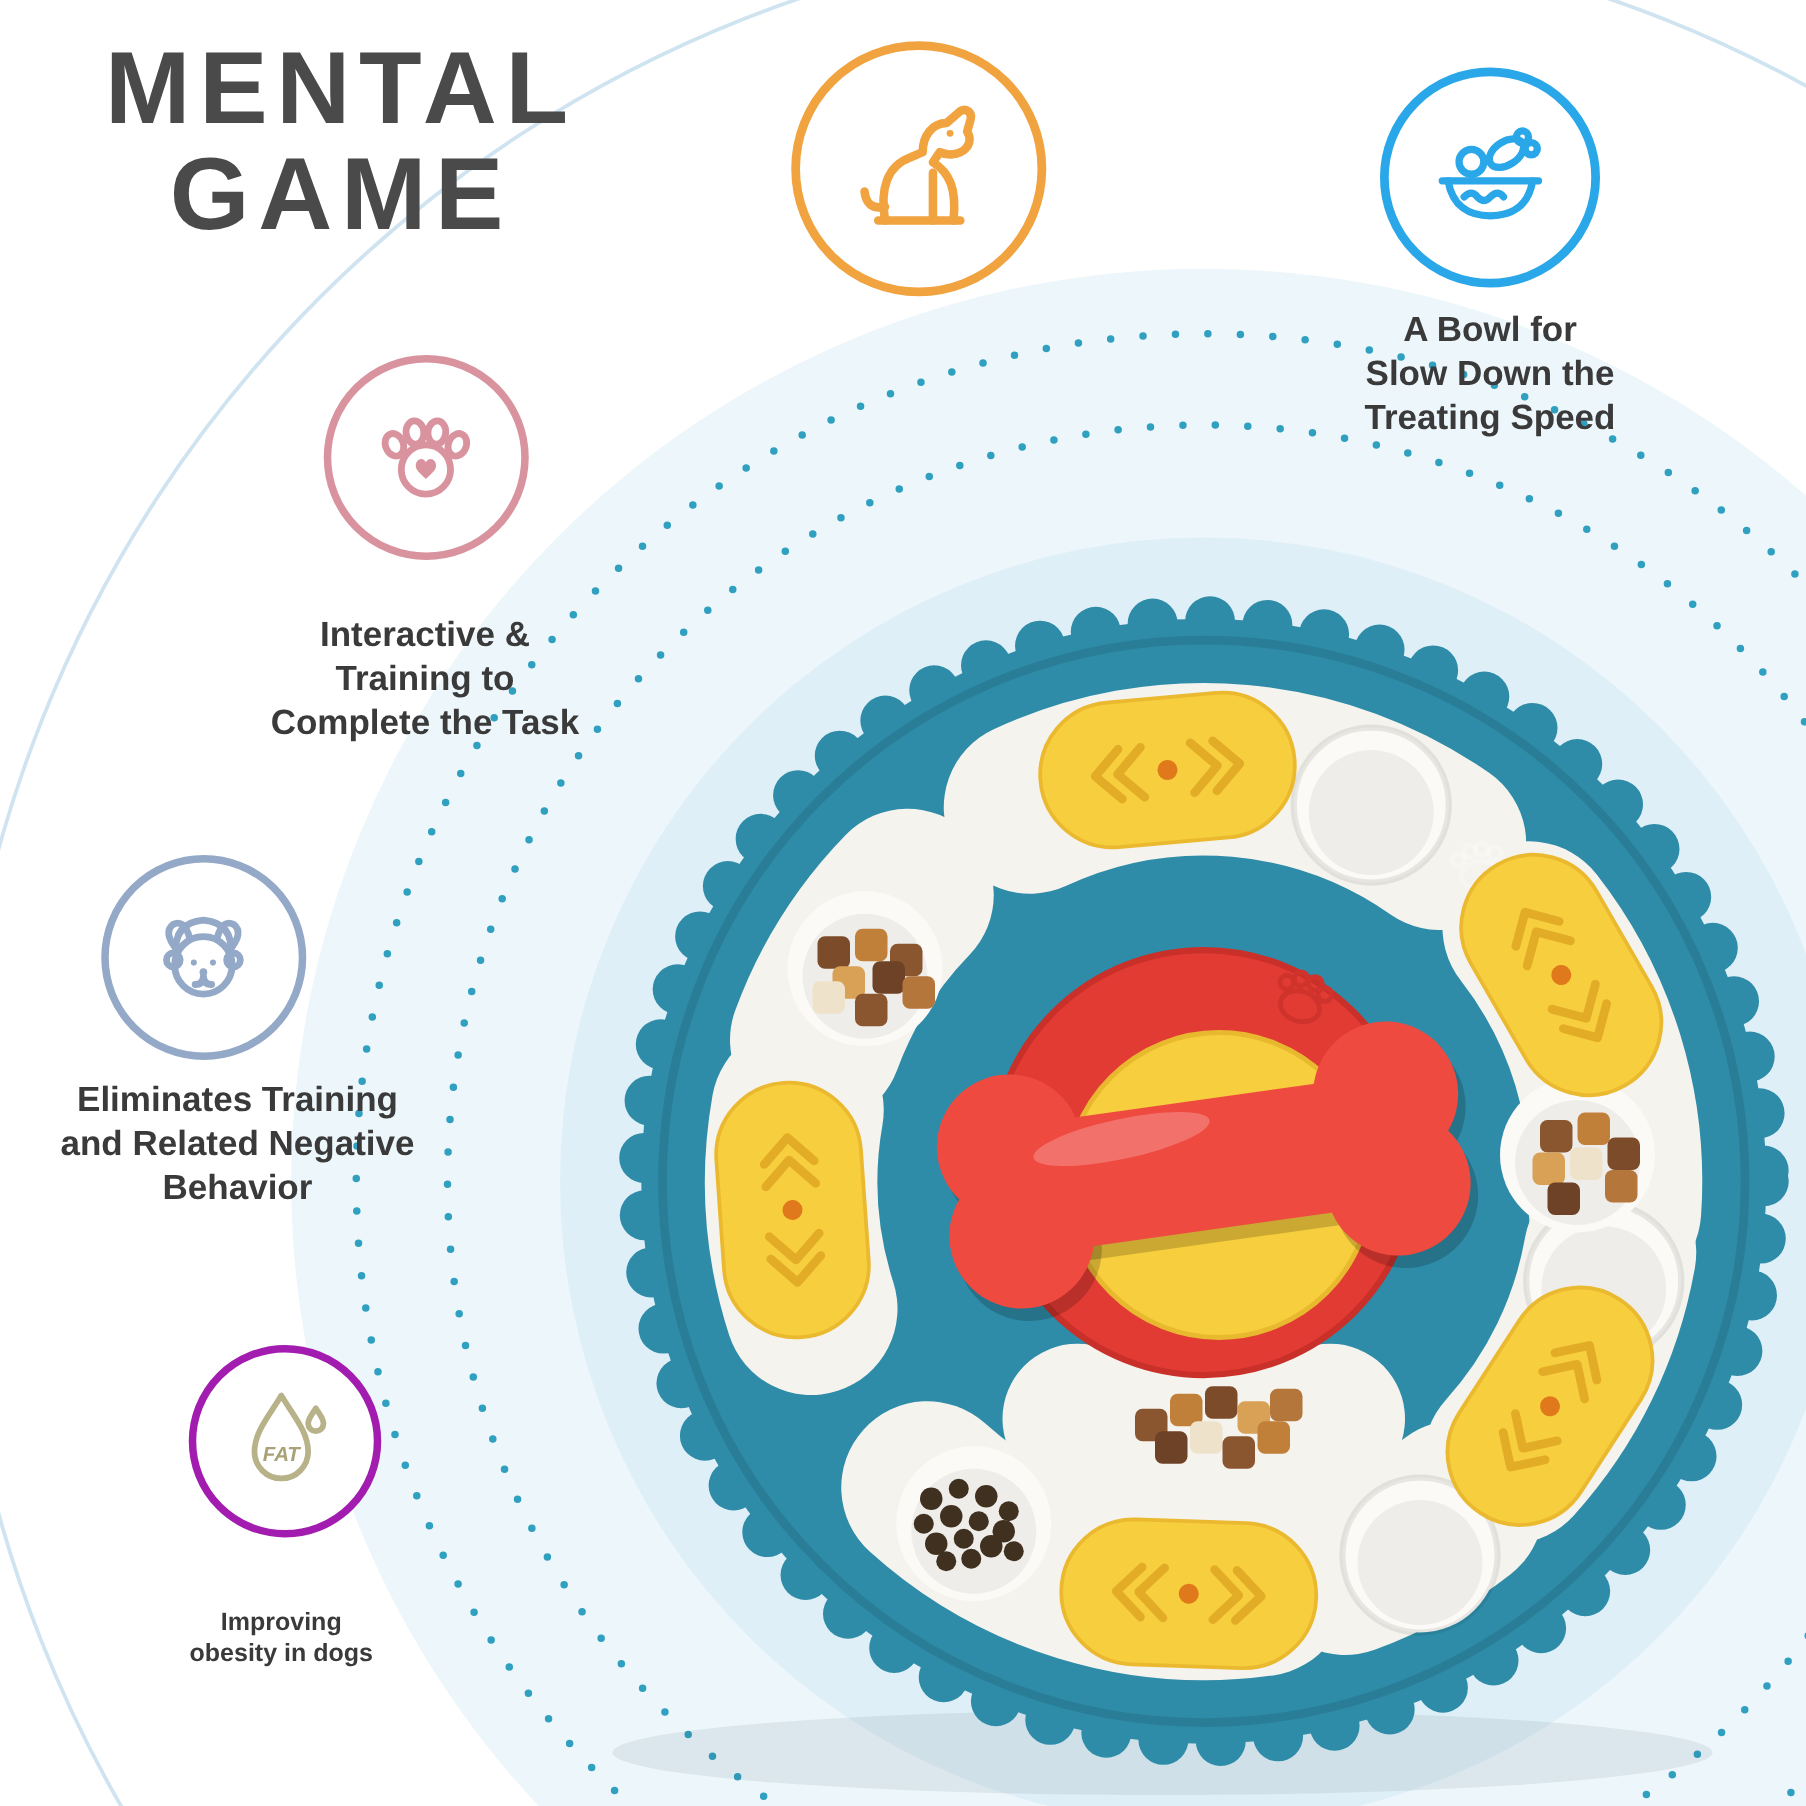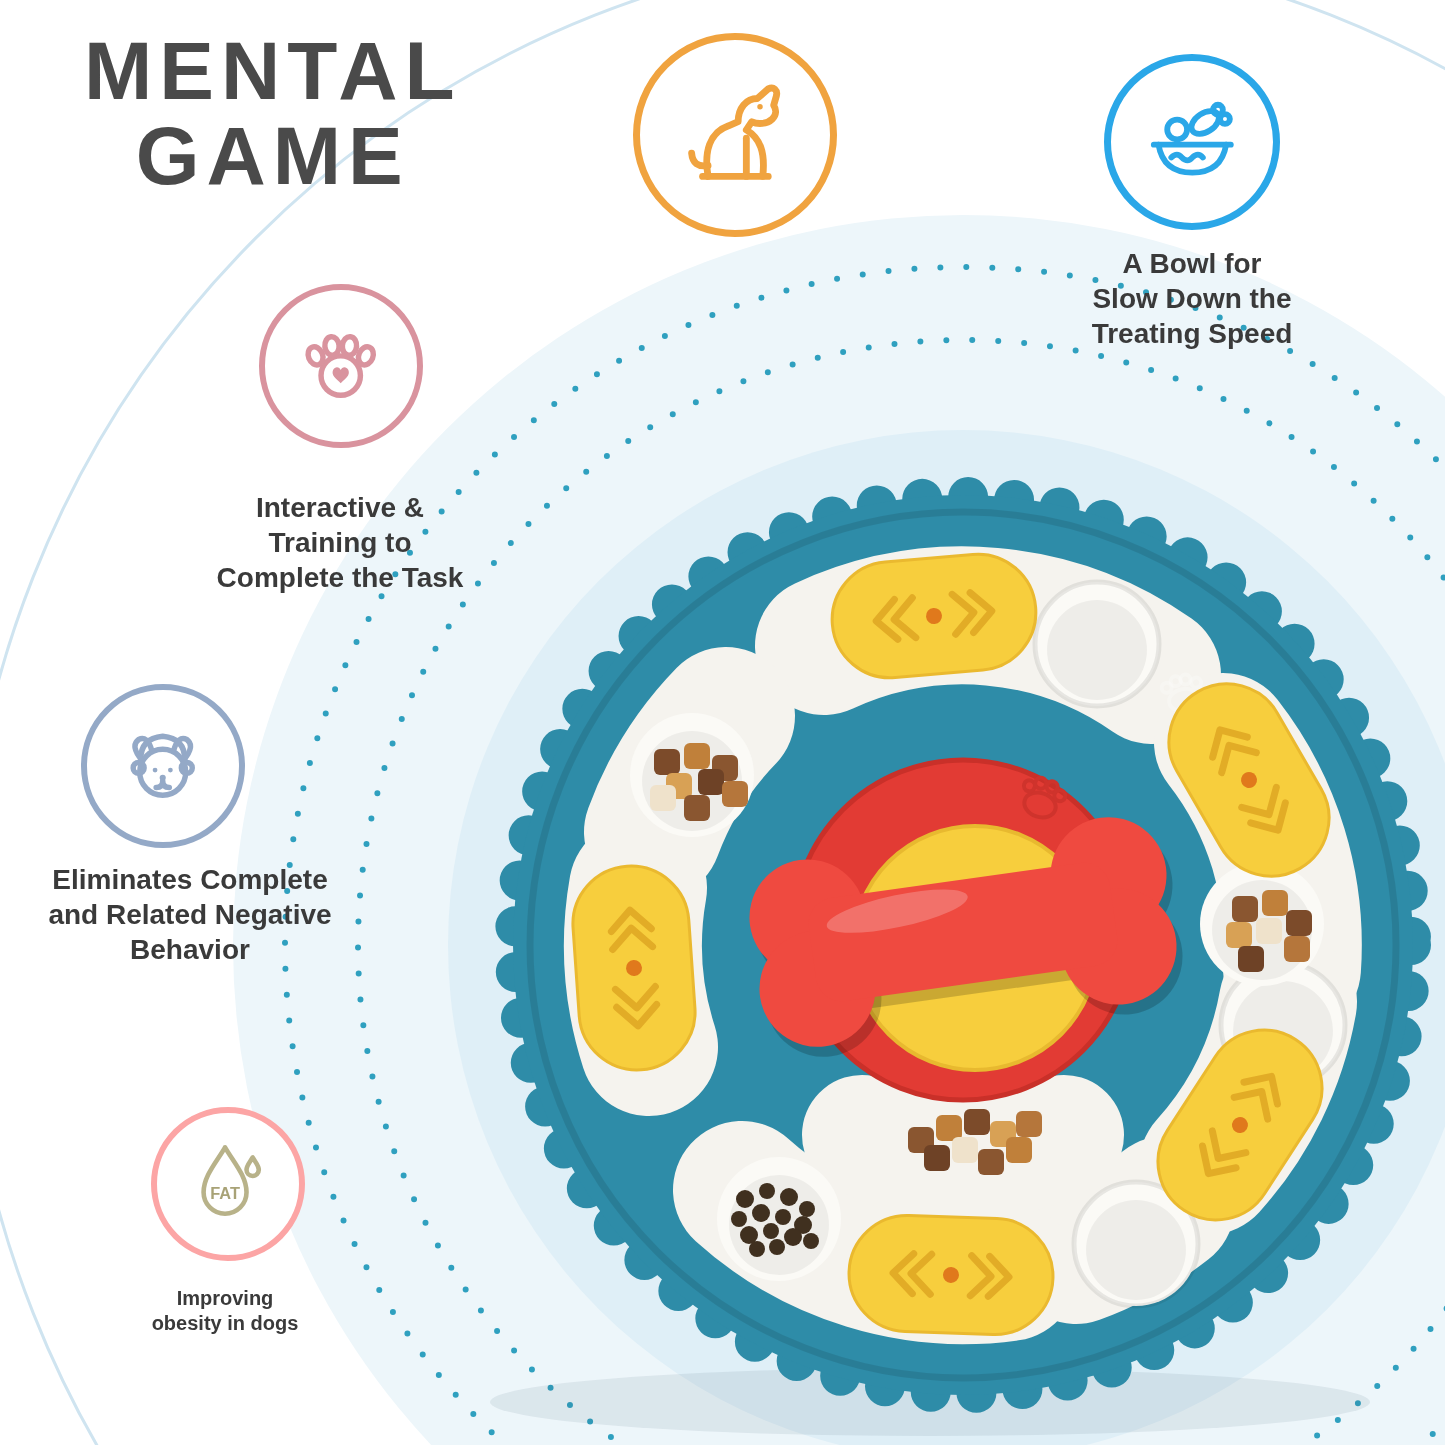--- a/index.html
+++ b/index.html
@@ -23,21 +23,21 @@
     font-size:28px;line-height:1.25;white-space:pre-line;
   }
   .fc-skills{left:633px;top:33px;width:204px;height:204px;border:7px solid #F0A33F;}
   .fl-skills{left:535px;top:252px;width:400px;}
   .fc-bowl{left:1104px;top:54px;width:176px;height:176px;border:7px solid #2AA7E8;}
   .fl-bowl{left:1012px;top:246px;width:360px;}
   .fc-interactive{left:259px;top:284px;width:164px;height:164px;border:6px solid #D9939E;}
   .fl-interactive{left:140px;top:450px;width:400px;margin-top:40px;}
   .fc-boredom{left:81px;top:684px;width:164px;height:164px;border:6px solid #94A9C7;}
   .fl-boredom{left:0px;top:862px;width:380px;}
-  .fc-obesity{left:151px;top:1107px;width:154px;height:154px;border:6px solid #fca5a5;}
+  .fc-obesity{left:151px;top:1076px;width:154px;height:154px;border:6px solid #a21caf;font-style:italic;}
   .fl-obesity{left:50px;top:1286px;width:350px;font-size:20px;}
 </style>
 </head>
 <body>
 
 <div class="canvas">
 
   <svg class="scene" viewBox="0 0 1445 1445" aria-hidden="true">
 
     <circle cx="963" cy="945" r="730" fill="#EDF6FA"></circle>
@@ -287,21 +287,21 @@
       <path d="M31 45 Q20 32 28 26 Q36 22 40 36"></path>
       <path d="M69 45 Q80 32 72 26 Q64 22 60 36"></path>
       <circle cx="43" cy="54" r="2.2" fill="#94A9C7" stroke="none"></circle>
       <circle cx="57" cy="54" r="2.2" fill="#94A9C7" stroke="none"></circle>
       <circle cx="50" cy="61" r="2.8" fill="#94A9C7" stroke="none"></circle>
       <path d="M50 64 Q50 70 44 70 M50 64 Q50 70 56 70"></path>
       <circle cx="28" cy="52" r="5"></circle>
       <circle cx="72" cy="52" r="5"></circle>
     </svg>
   </div>
-  <div class="feature-label fl-boredom">Eliminates Complete
+  <div class="feature-label fl-boredom">Eliminates Training
 and Related Negative
 Behavior</div>
 
   <div class="feature-circle fc-obesity">
     <svg viewBox="0 0 100 100" fill="none" stroke="#B8B289" stroke-width="4.5" stroke-linecap="round" stroke-linejoin="round">
       <path d="M47 14 C39 28 26 42 26 58 A21 21 0 0 0 68 58 C68 42 55 28 47 14 Z"></path>
       <path d="M74 24 C71 29 68 32 68 36 A6 6 0 0 0 80 36 C80 32 77 29 74 24 Z"></path>
       <text x="47" y="65" font-size="16" font-weight="bold" text-anchor="middle" fill="#A8A276" stroke="none">FAT</text>
     </svg>
   </div>

